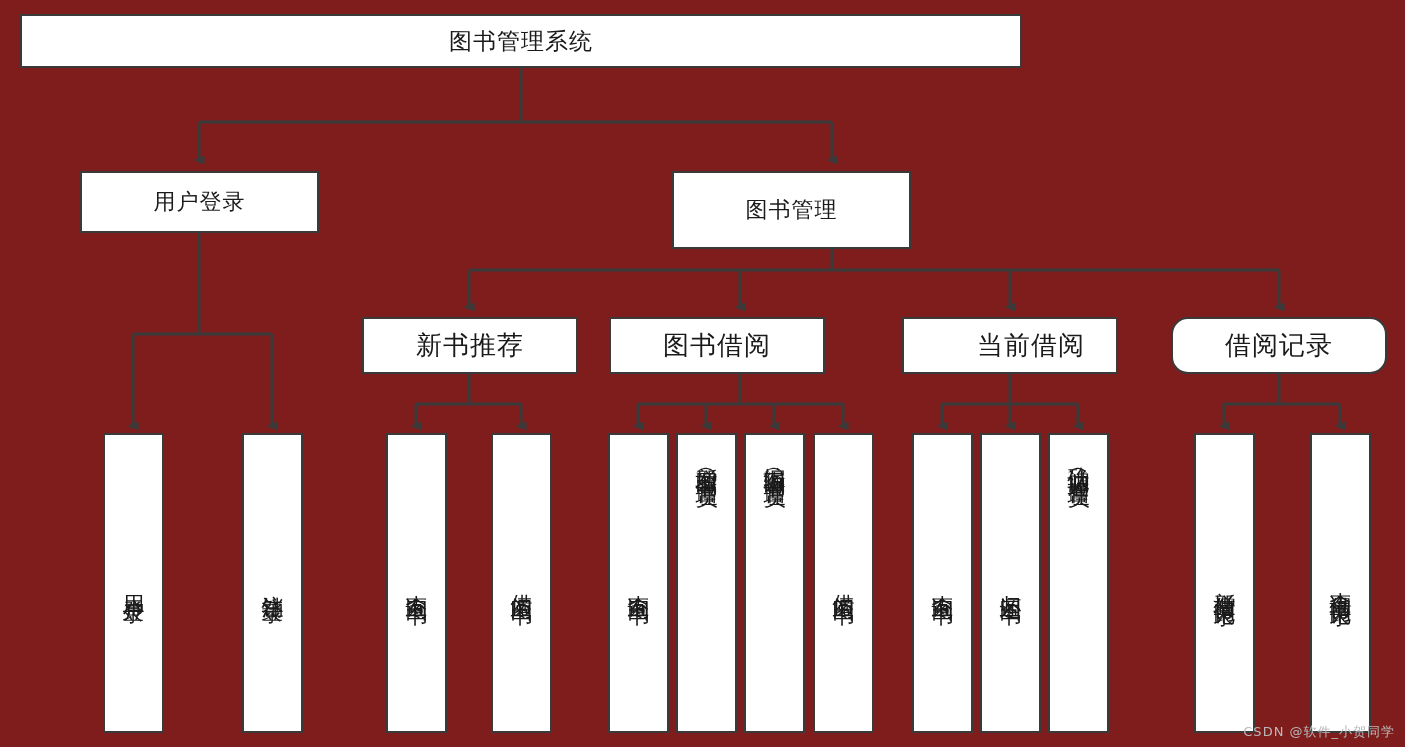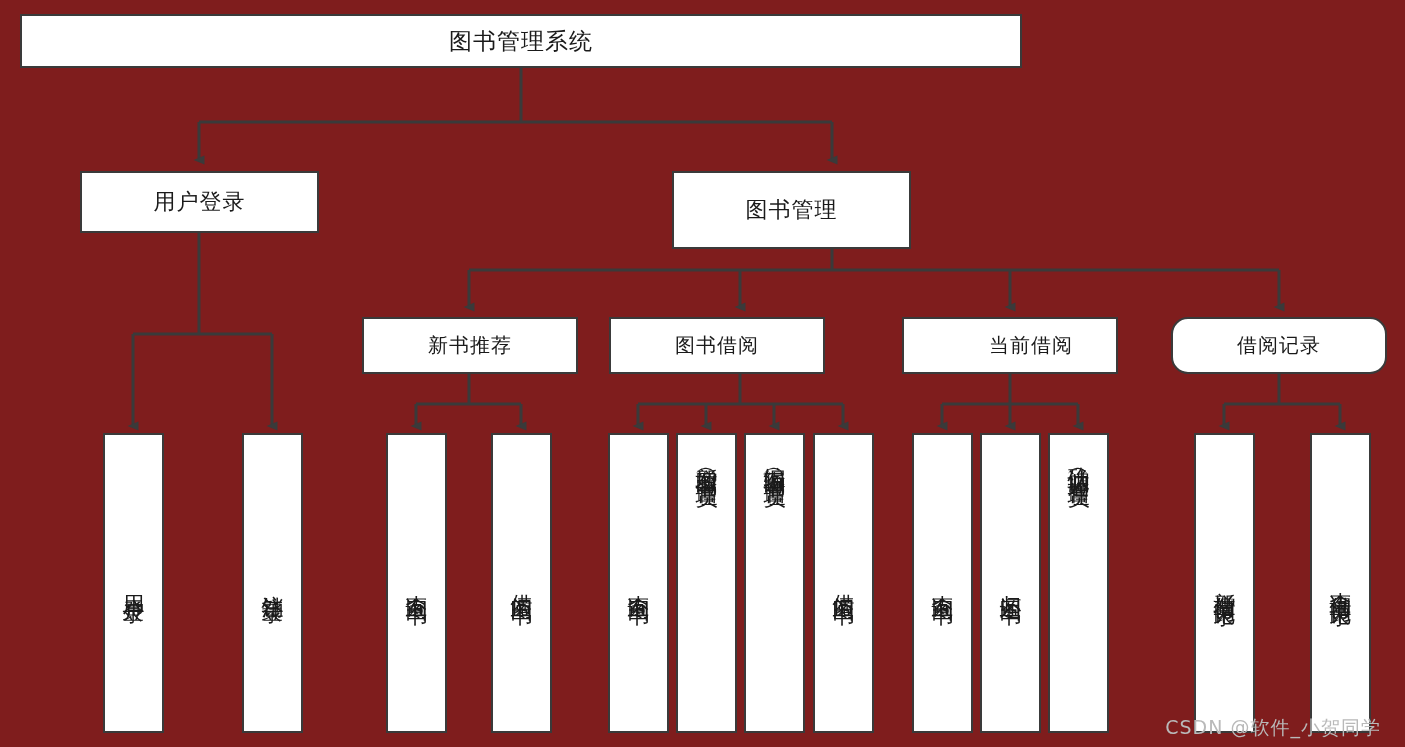--- a/index.html
+++ b/index.html
@@ -39,21 +39,21 @@
     color: #1a1a1a;
     z-index: 2;
   }
   .node.root {
     font-size: 23px;
   }
   .node.lvl2 {
     font-size: 22px;
   }
   .node.lvl3 {
-    font-size: 20px;
+    font-size: 26px;
     justify-content: center;
   }
   .node.leaf {
     font-size: 22px;
     align-items: flex-start;
     justify-content: center;
     padding-top: 14px;
   }
   .node.leaf.centered {
     align-items: center;
@@ -65,23 +65,23 @@
     letter-spacing: 3px;
     line-height: 1;
     white-space: nowrap;
   }
   .htext {
     white-space: nowrap;
     letter-spacing: 1px;
   }
   #watermark {
     position: absolute;
-    right: 24px;
+    right: 10px;
     bottom: 6px;
-    font-size: 19px;
+    font-size: 13px;
     color: #b9b9b9;
     letter-spacing: 1px;
     z-index: 5;
     white-space: nowrap;
   }
 </style>
 </head>
 <body>
 
 <div id="canvas">

